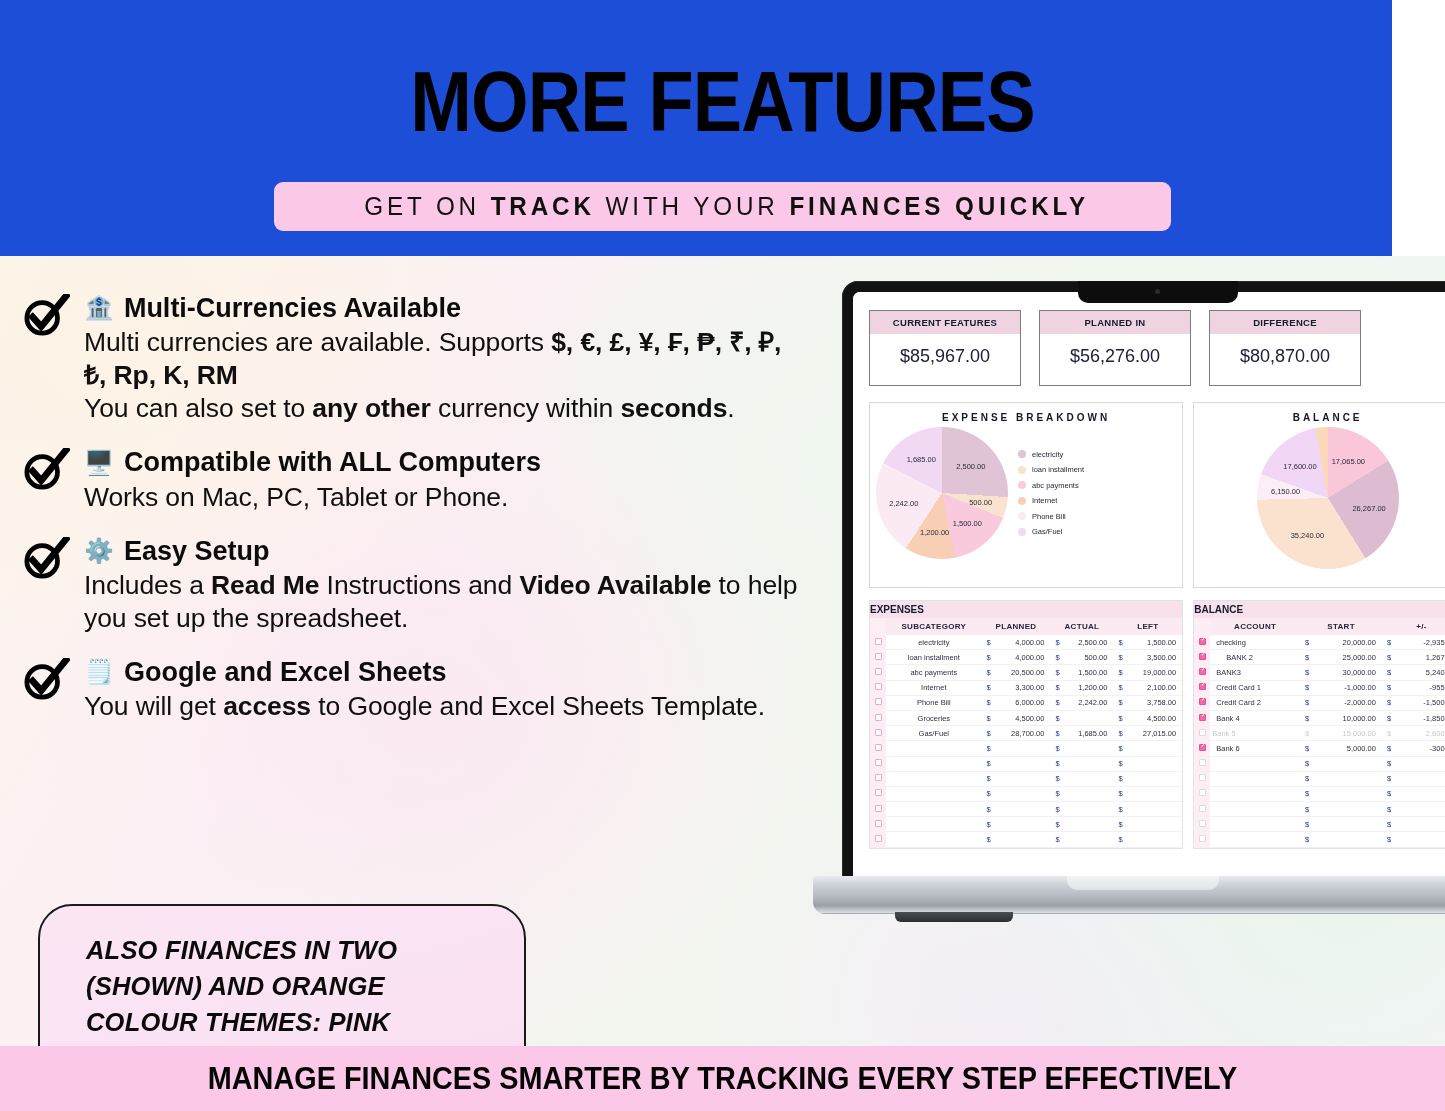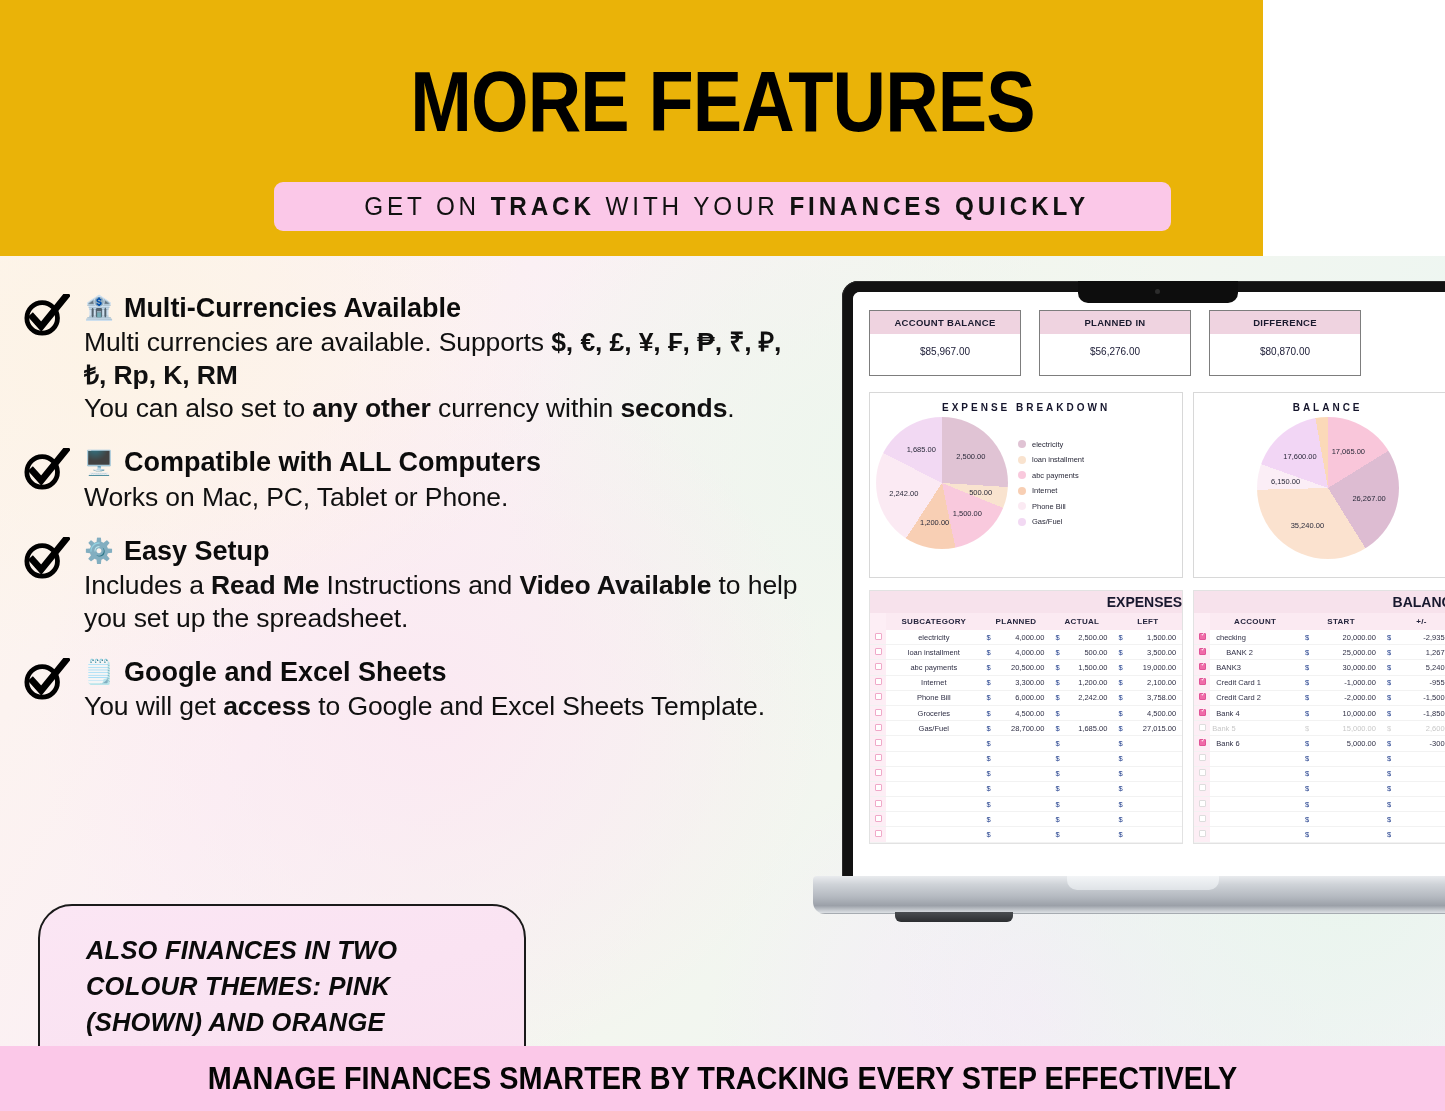--- a/index.html
+++ b/index.html
@@ -4,21 +4,21 @@
 <style>
   * { box-sizing: border-box; margin: 0; padding: 0; }
   html, body {
     width: 1445px; height: 1111px;
     font-family: "Liberation Sans", sans-serif;
     overflow: hidden; background: #ffffff;
   }
   #page { position: relative; width: 1445px; height: 1111px; background: #fff; overflow: hidden; }
 
   
-  .header-zone { position: absolute; left:0; top:0; width:1263px; height:256px; background:#eab308; z-index:5; }
+  .header-zone { position: absolute; left:0; top:0; width:1392px; height:256px; background:#1d4ed8; z-index:5; }
   .title {
     position:absolute; left:0; top:58px; width:1445px; text-align:center;
     font-family:"Liberation Sans", sans-serif; font-weight:700; font-size:86px;
     letter-spacing:-1px; color:#000; transform: scaleX(0.86); transform-origin:center;
     line-height:1;
   }
   .subtitle-pill {
     position:absolute; left:274px; top:182px; width:897px; height:49px;
     background:#fbc8e8; border-radius:9px; display:flex; align-items:center; justify-content:center;padding-left:8px;
   }
@@ -108,21 +108,21 @@
   }
 
   
   .sheet { position:relative; width:100%; height:100%; background:#fff; padding:18px 0 0 16px; }
   .kpi-row { display:flex; gap:18px; margin-bottom:16px; }
   .kpi { width:152px; border:1px solid #7d7d7d; background:#fff; }
   .kpi-h {
     background:#efd3e0; text-align:center; font-size:9.5px; font-weight:700; color:#1a1a2e;
     padding:6px 0; letter-spacing:0.3px;
   }
-  .kpi-v { text-align:center; font-size:10px; color:#20203a; padding:12px 0 18px 0; }
+  .kpi-v { text-align:center; font-size:18px; color:#20203a; padding:12px 0 18px 0; }
 
   .panel-row { display:flex; gap:10px; margin-bottom:12px; }
   .panel { border:1px solid #d8d8d8; background:#fff; position:relative; }
   .panel-title {
     text-align:center; font-size:10px; font-weight:700; color:#15152c;
     letter-spacing:3px; padding:9px 0 4px 0;
   }
   .panel-a { width:318px; height:186px; }
   .panel-b { width:272px; height:186px; }
 
@@ -130,21 +130,21 @@
   .pie { border-radius:50%; flex:none; position:relative; }
   .pie-label { position:absolute; font-size:7.5px; color:#2a2a3a; white-space:nowrap; transform:translate(-50%,-50%); }
   .legend { margin-left:10px; display:flex; flex-direction:column; gap:6.5px; }
   .legend-item { display:flex; align-items:center; gap:6px; font-size:7.5px; color:#2a2a3a; white-space:nowrap; }
   .legend-dot { width:8px; height:8px; border-radius:50%; flex:none; }
 
   .tables-row { display:flex; gap:10px; }
   .tbl { border:1px solid #e2e2e2; background:#fff; }
   .tbl-a { width:318px; }
   .tbl-b { width:272px; }
-  .tbl-title { background:#f7e2ec; text-align:right; font-size:14px; font-weight:700; color:#18182e; padding:3px 0; }
+  .tbl-title { background:#f7e2ec; text-align:left; font-size:10px; font-weight:700; color:#18182e; padding:3px 0; }
   table { width:100%; border-collapse:collapse; }
   th { background:#fbeaf2; font-size:8px; font-weight:700; color:#25253d; padding:4px 2px; letter-spacing:0.3px; }
   td { font-size:7.5px; color:#2f2f45; padding:2.6px 2px; border-bottom:1px solid #f2f2f2; height:14px; }
   .cb-col { width:16px; background:#fdeef5; text-align:center; }
   .cbx { display:inline-block; width:7px; height:7px; border:1px solid #f0a8c8; border-radius:1px; background:#fff; }
   .cbx.on { background:#f06aa8; border-color:#e05396; position:relative; }
   .cbx.on::after { content:"✓"; position:absolute; left:0; top:-3px; font-size:6px; color:#fff; line-height:1; width:7px; text-align:center; }
   .cbx.off { border-color:#ddd; }
   .td-name { text-align:center; }
   .td-name.dim { color:#c8c8c8; }
@@ -217,21 +217,21 @@
   <div class="laptop">
     <div class="screen-frame">
       <div class="notch">
         <div class="notch-cam"></div>
       </div>
       <div class="screen">
         <div class="sheet">
 
           <div class="kpi-row" id="kpi-row">
               <div class="kpi">
-                <div class="kpi-h">ACCOUNT BALANCE</div>
+                <div class="kpi-h">CURRENT FEATURES</div>
                 <div class="kpi-v">$85,967.00</div>
               </div>
               <div class="kpi">
                 <div class="kpi-h">PLANNED IN</div>
                 <div class="kpi-v">$56,276.00</div>
               </div>
               <div class="kpi">
                 <div class="kpi-h">DIFFERENCE</div>
                 <div class="kpi-v">$80,870.00</div>
               </div>
@@ -579,21 +579,21 @@
 
         </div>
       </div>
     </div>
     <div class="laptop-base"></div>
     <div class="laptop-foot"></div>
   </div>
 
   <div class="callout">
     <div class="callout-text">ALSO FINANCES IN TWO</div>
+    <div class="callout-text">(SHOWN) AND ORANGE</div>
     <div class="callout-text">COLOUR THEMES: PINK</div>
-    <div class="callout-text">(SHOWN) AND ORANGE</div>
   </div>
 
   <div class="bottom-banner">
     <div class="bottom-banner-text">MANAGE FINANCES SMARTER BY TRACKING EVERY STEP EFFECTIVELY</div>
   </div>
 
 </div>
 
 </body></html>

